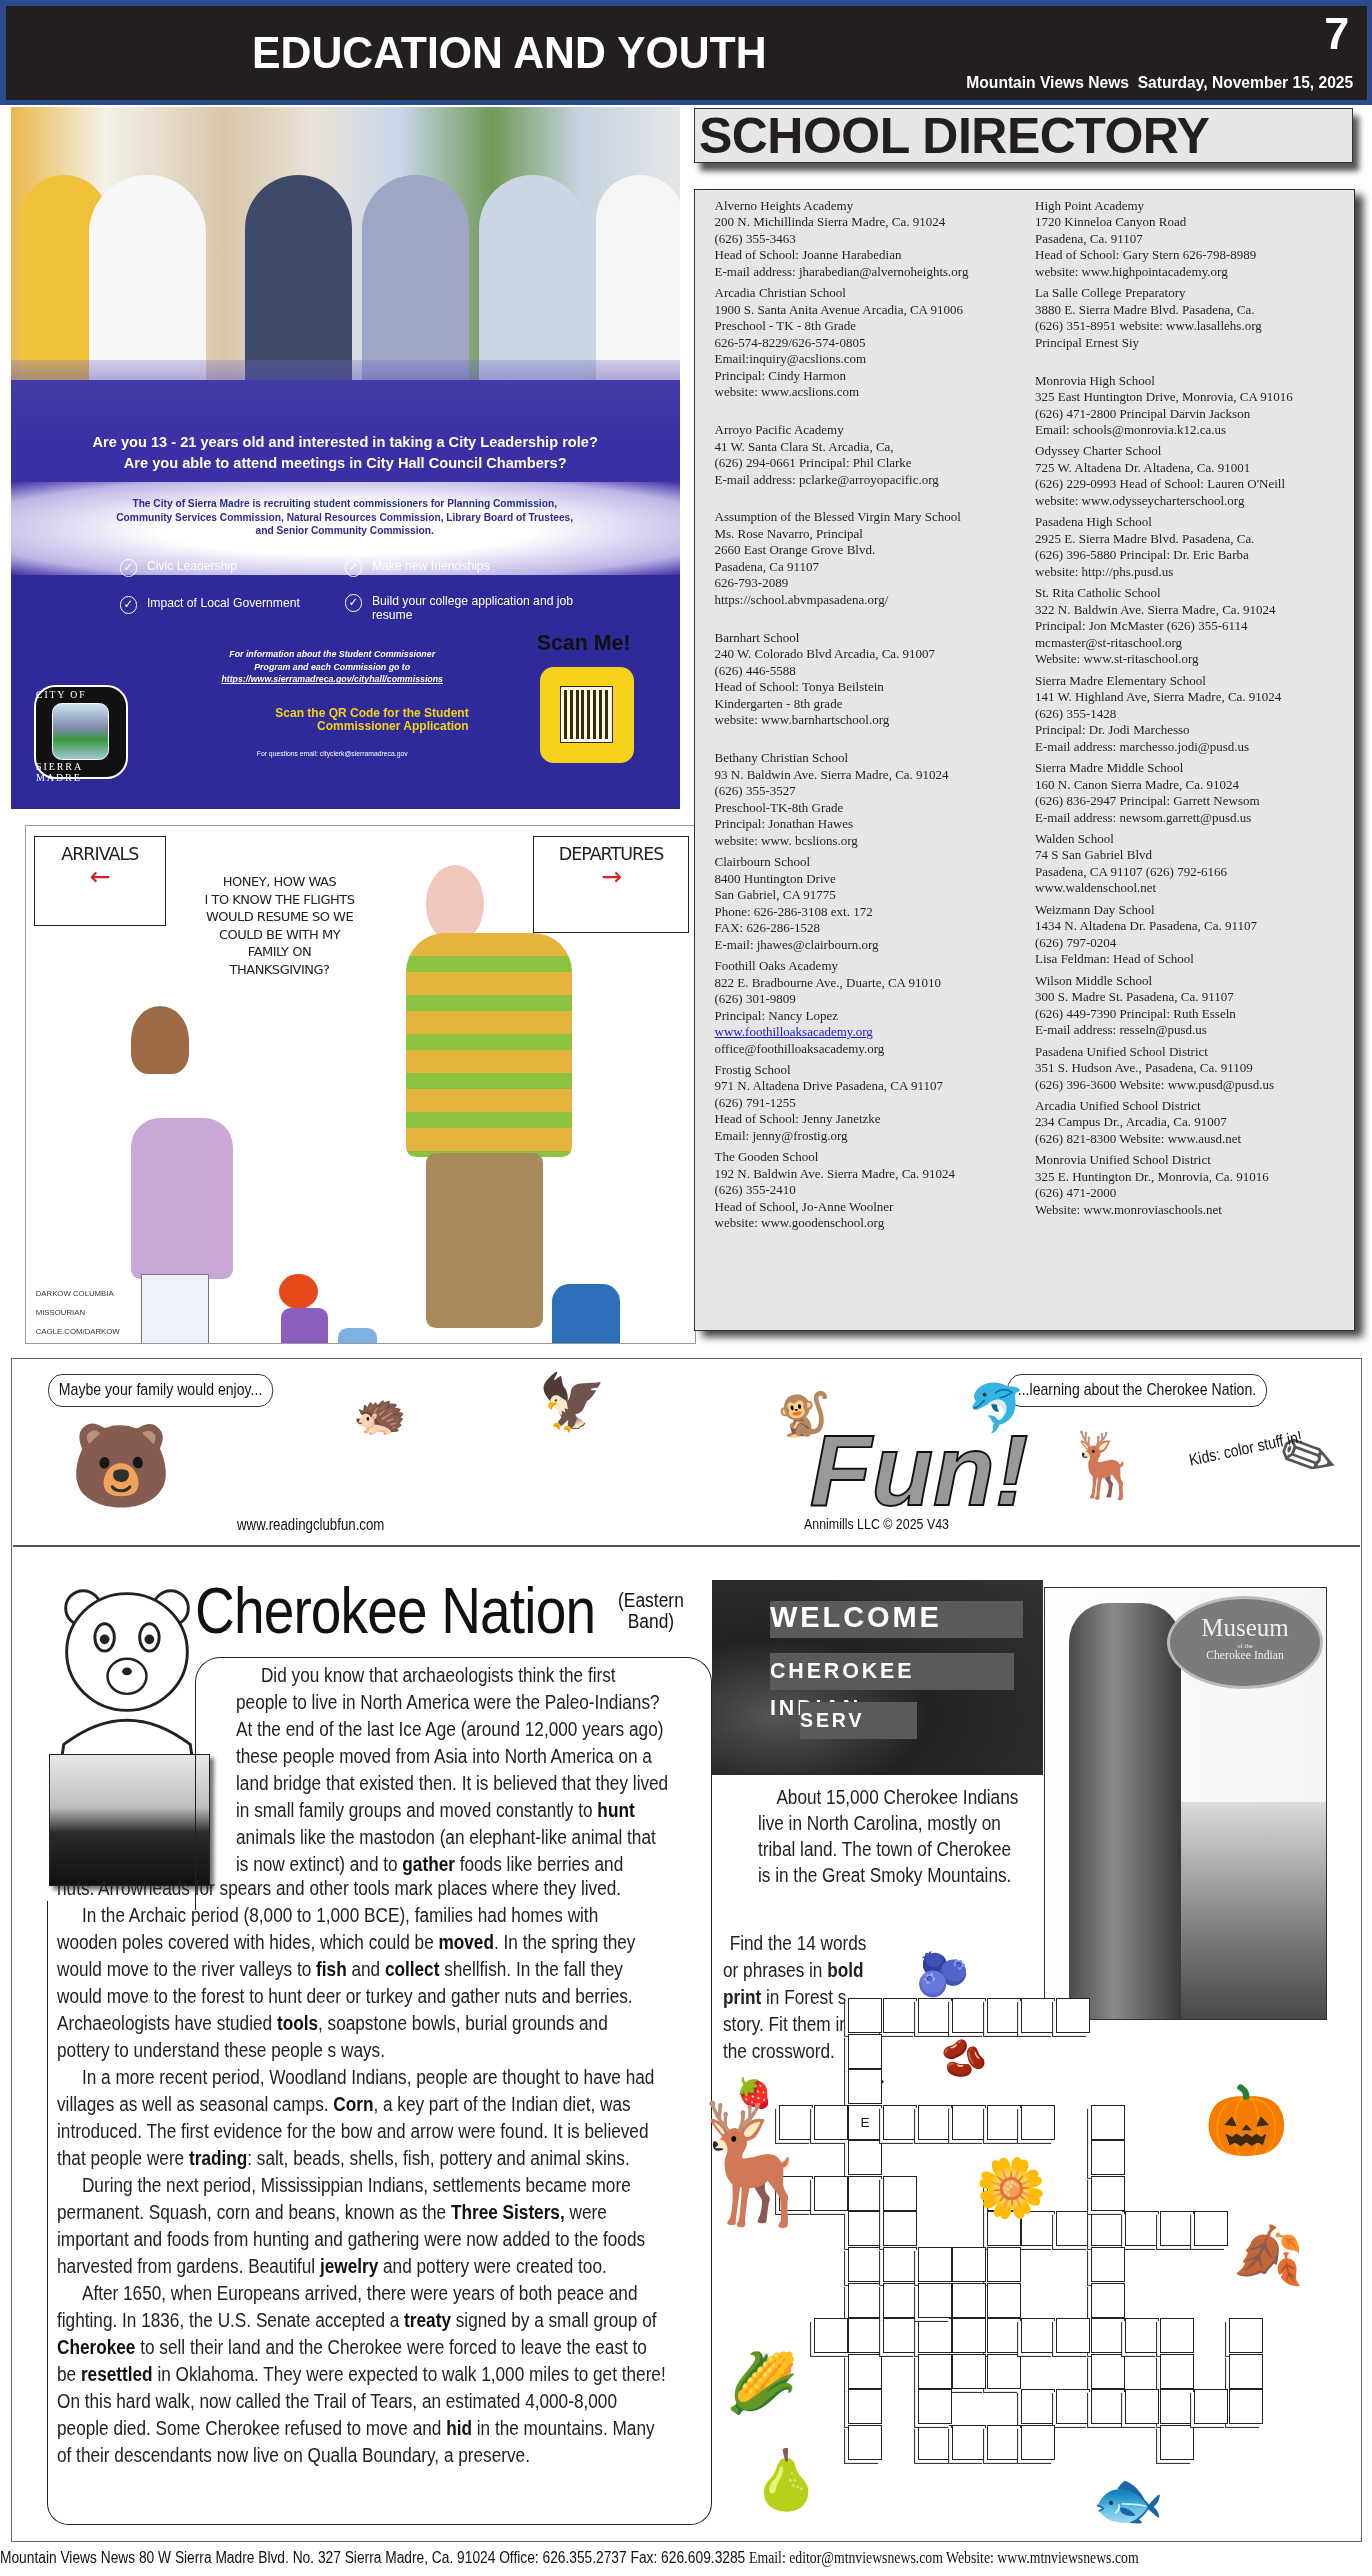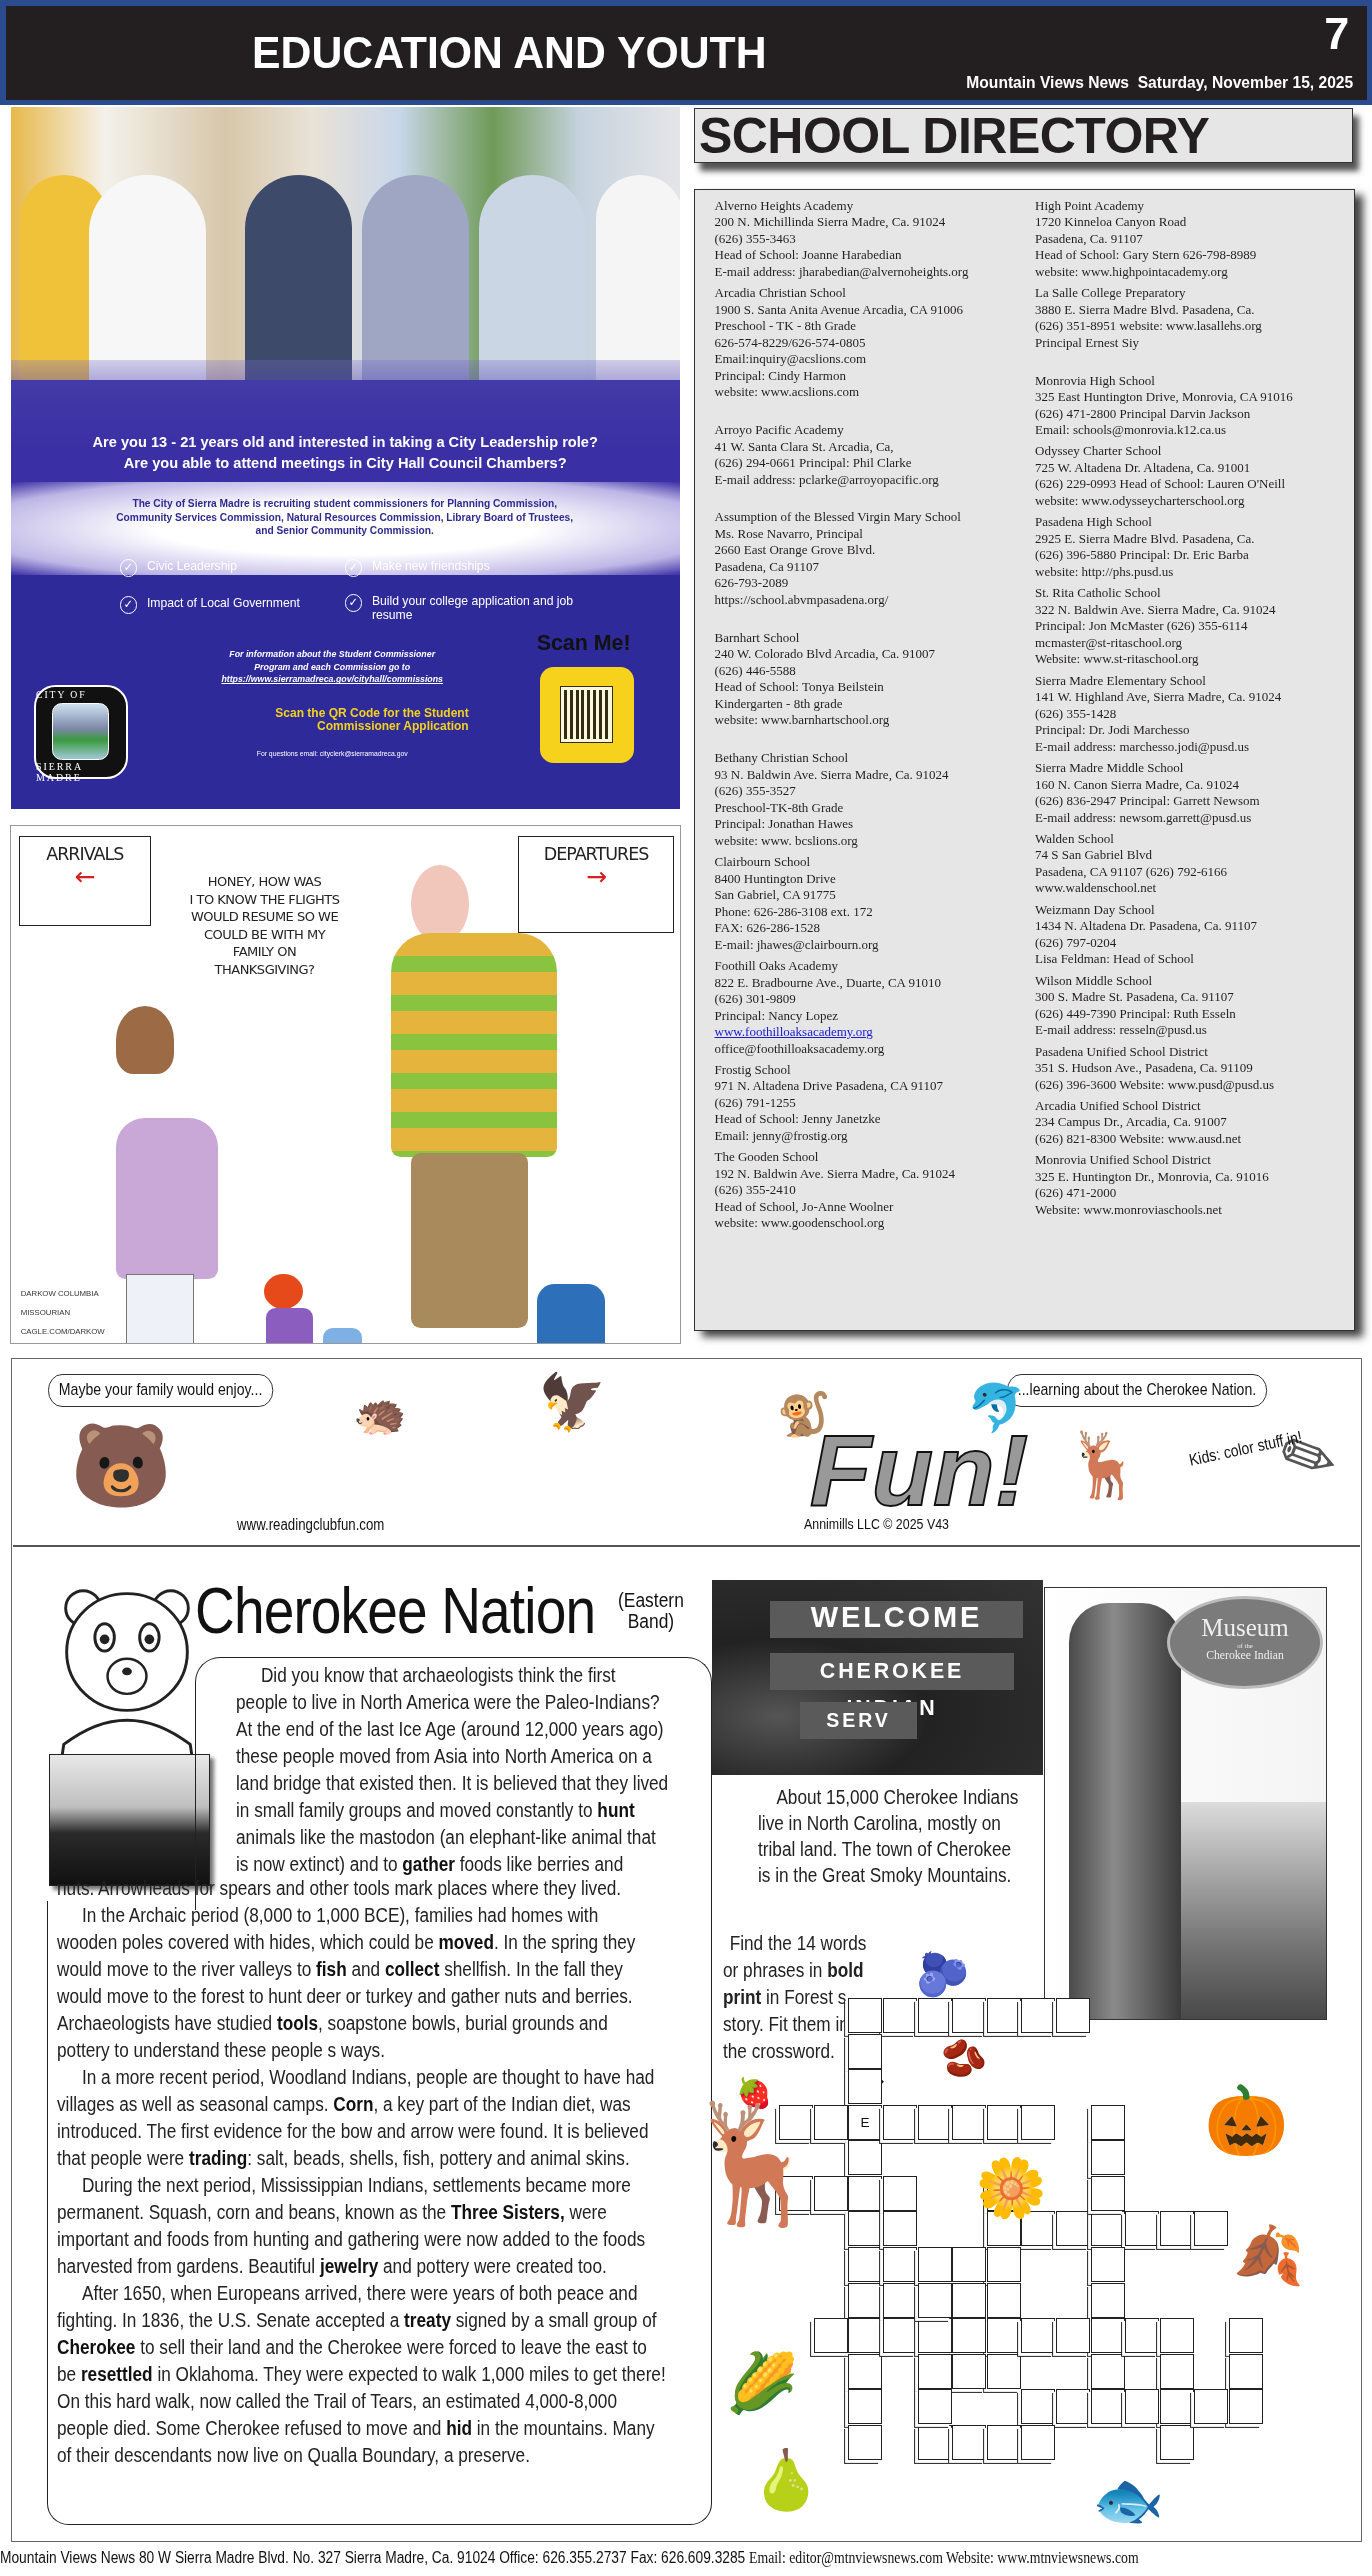--- a/index.html
+++ b/index.html
@@ -27,21 +27,21 @@
 #ad .info a{color:#fff;text-decoration:underline}
 #ad .scanq{position:absolute;left:185px;top:600px;width:273px;text-align:right;color:#f2d21b;font-weight:bold;font-size:12px;line-height:12.7px}
 #ad .qemail{position:absolute;left:185px;top:643px;width:273px;text-align:center;color:#fff;font-size:6.8px}
 #ad .seal{position:absolute;left:23.4px;top:578px;width:94px;height:94px;border-radius:21.4px;background:#111;border:2.9px solid #fff}
 #ad .seal .in{position:absolute;left:15.6px;top:15.6px;width:57px;height:57px;border-radius:9.7px;background:linear-gradient(180deg,#cfe2f0 0%,#7c88a8 45%,#3a9a3e 65%,#a0c8d8 100%);border:1.9px solid #fff}
 #ad .seal .t{position:absolute;left:0;width:88px;text-align:left;color:#fff;font-family:Liberation Serif, serif;font-size:9.7px;letter-spacing:1.9px}
 #ad .scanme{position:absolute;left:526px;top:524px;color:#111;font-weight:bold;font-size:21.4px}
 #ad .qr{position:absolute;left:529px;top:560px;width:94px;height:96px;background:#f6d21c;border-radius:13.6px}
 #ad .qr .code{position:absolute;left:21.4px;top:19.5px;width:51px;height:55px;background:repeating-linear-gradient(90deg,#111 0 2.9px,#fff 2.9px 5.8px),#fff;opacity:.85;border:3.9px solid #fff;outline:1.9px solid #111}
 
-#cartoon{left:10px;top:825px;width:671px;height:519px;border:1px solid #999;background:#fff;overflow:hidden}
+#cartoon{left:25px;top:825px;width:671px;height:519px;border:1px solid #999;background:#fff;overflow:hidden}
 .sign{position:absolute;border:1.5px solid #222;background:#fff;font-family:"DejaVu Sans",sans-serif;font-size:17.5px;text-align:center;padding-top:7.8px;color:#222;letter-spacing:-1px}
 .sign .arrow{color:#d42020;font-size:25px;display:block;line-height:25px}
 .bubble{position:absolute;left:156px;top:47px;width:195px;font-family:"DejaVu Sans",sans-serif;font-size:13px;line-height:17.5px;color:#222;text-align:center;letter-spacing:-0.5px}
 .fig{position:absolute}
 
 #dirtitle{left:694px;top:108px;width:659px;height:55px;background:#e6e6e6;border:1.5px solid #333;box-shadow:5.8px 7.8px 5.8px #555}
 #dirtitle span{position:absolute;left:3.9px;top:-1.9px;font-weight:bold;font-size:50px;color:#231f20;letter-spacing:-0.5px}
 #dir{left:694px;top:189px;width:661px;height:1142px;background:#e6e6e7;border:1.9px solid #333;box-shadow:7.8px 5.8px 7.8px #444}
 .col{position:absolute;top:7.8px;font-family:"Liberation Serif",serif;font-size:13px;line-height:16.5px;color:#231f20}
 .col.l{left:19.5px;width:331px}
@@ -63,21 +63,21 @@
 #ch-title{left:195px;top:1577px;font-size:64px;line-height:68px;color:#111;transform:scaleX(.86);transform-origin:left;letter-spacing:-1px}
 #ch-sub{left:618px;top:1589px;font-size:20.5px;line-height:21.4px;text-align:center;transform:scaleX(.85);transform-origin:left}
 .story{position:absolute;font-size:20px;line-height:27px;color:#222;transform:scaleX(.86);transform-origin:left;white-space:nowrap}
 .story b{color:#111}
 #storybox1{left:195px;top:1657px;width:517px;height:253px;border:1.9px solid #222;border-bottom:none;border-radius:25px 25px 0 0}
 #storybox2{left:47px;top:1901px;width:665px;height:624px;border:1.9px solid #222;border-top:none;border-radius:0 0 21.4px 21.4px}
 #bear{left:44px;top:1579px;width:166px;height:292px}
 #bearimg{left:49px;top:1754px;width:161px;height:132px;background:linear-gradient(180deg,#e8e8e8 0%,#bfbfbf 40%,#2a2a2a 60%,#111 100%);border:1.9px solid #222;box-shadow:3.9px 3.9px 3.9px #777}
 
 #welcome{left:712px;top:1580px;width:331px;height:195px;background:radial-gradient(ellipse at 20% 70%,#555 0,#222 40%,#333 100%);overflow:hidden}
-#welcome .plank{position:absolute;left:58px;height:37px;background:#5a5a5a;color:#fff;font-weight:bold;text-align:center;letter-spacing:2.9px}
+#welcome .plank{position:absolute;left:58px;height:37px;background:#5a5a5a;color:#fff;font-weight:bold;letter-spacing:2.9px}
 #totem{left:1044px;top:1587px;width:283px;height:433px;background:linear-gradient(90deg,#fff 0%,#f4f4f4 100%);border:1.9px solid #333;overflow:hidden}
 #totem .pole{position:absolute;left:24.4px;top:14.6px;width:112px;height:429px;background:linear-gradient(90deg,#4a4a4a,#8a8a8a 40%,#3a3a3a);border-radius:39px 39px 0 0}
 #totem .bldg{position:absolute;left:117px;top:214px;width:166px;height:224px;background:linear-gradient(180deg,#dcdcdc,#9a9a9a 40%,#7a7a7a 60%,#444)}
 #totem .museum{position:absolute;left:122px;top:7.8px;width:156px;height:93px;background:#7b7b7b;border-radius:50%;border:3.9px solid #bbb;color:#eee;text-align:center;font-family:"Liberation Serif",serif}
 #about{left:758px;top:1784px;font-size:20px;line-height:26px;color:#222;transform:scaleX(.86);transform-origin:left;white-space:nowrap}
 #find{left:723px;top:1930px;font-size:20px;line-height:27px;color:#222;transform:scaleX(.86);transform-origin:left;white-space:nowrap}
 
 .cell{position:absolute;width:34px;height:35px;border:1.5px solid #222;background:#fff;box-shadow:-2.9px 2.9px 0 #fff,-3.9px 3.9px 0 #222;font-size:13.6px;text-align:center;line-height:33px}
 .deco{position:absolute;font-size:39px;color:#999}
 

